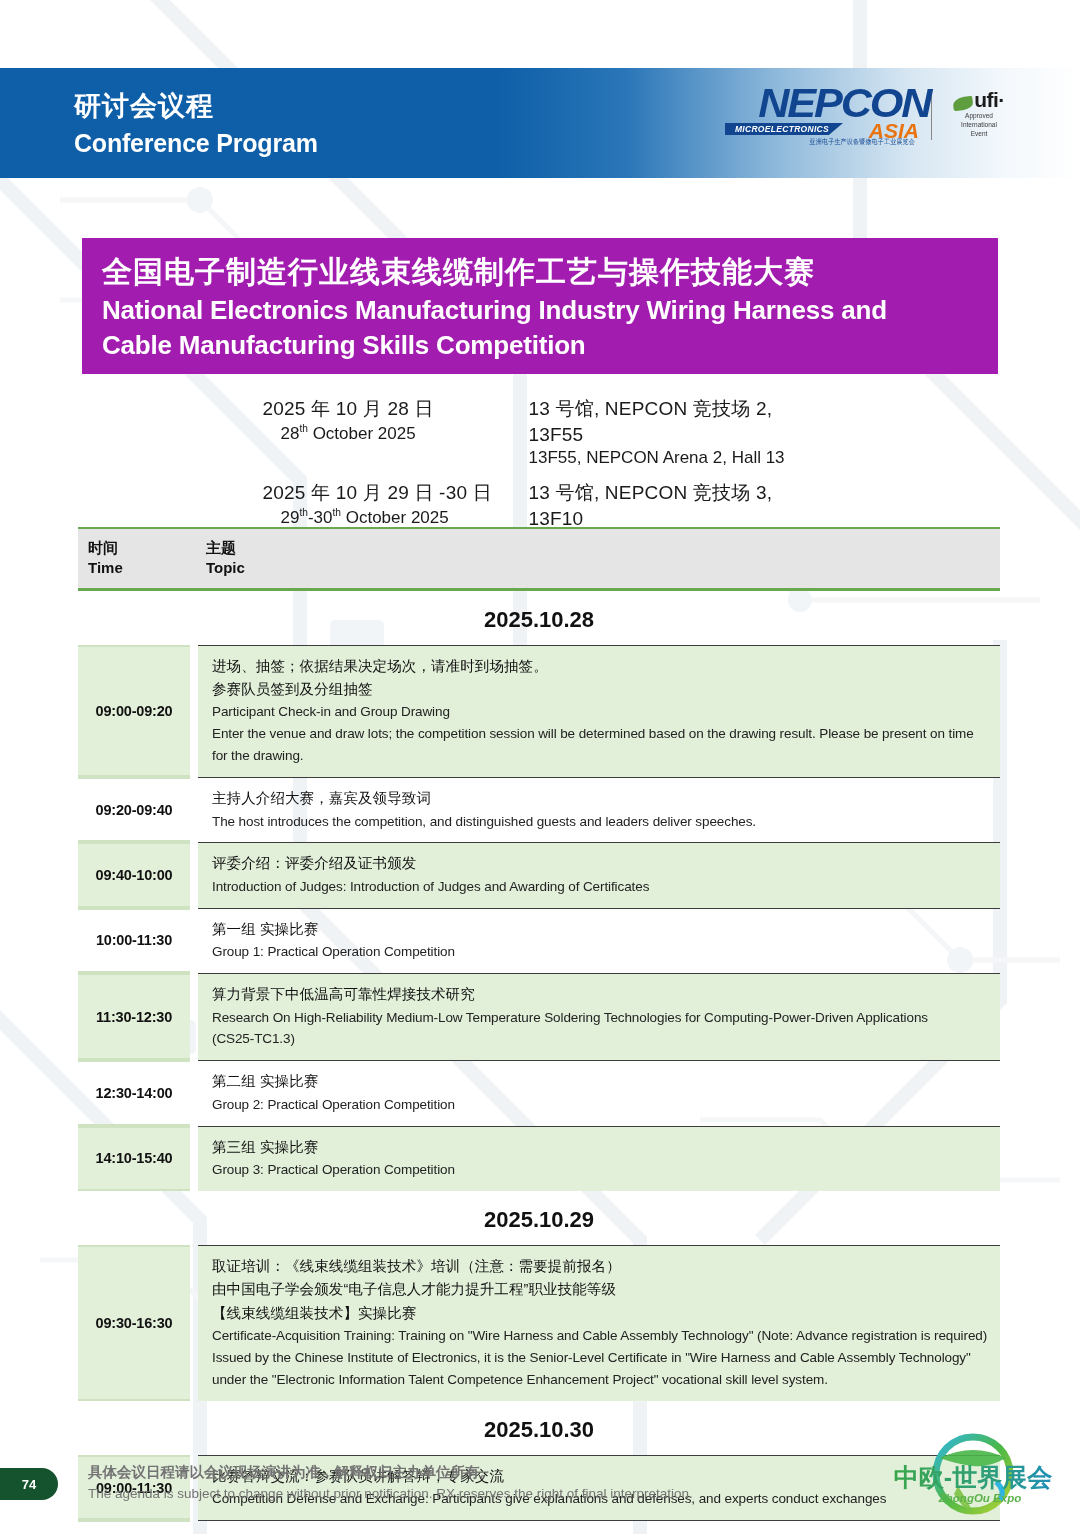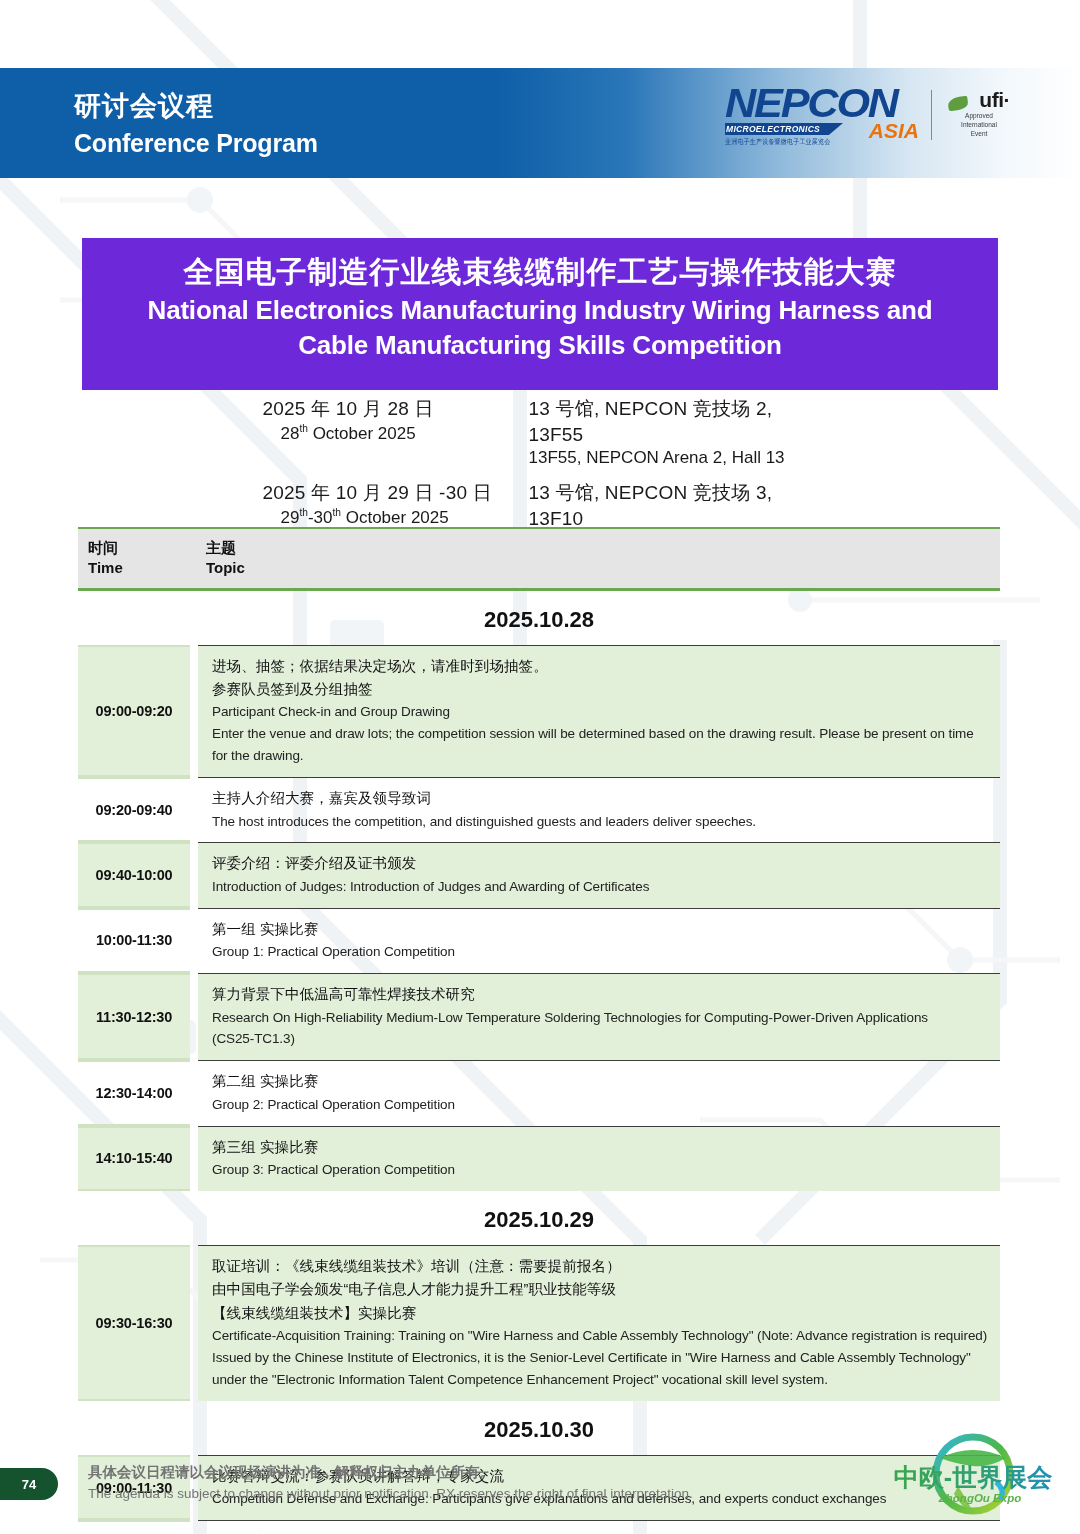--- a/index.html
+++ b/index.html
@@ -55,21 +55,21 @@
 
   
   .nepcon-logo {
     position: absolute;
     right: 70px;
     top: 16px;
     display: flex;
     align-items: center;
     gap: 12px;
   }
-  .nepcon-main { position: relative; width: 190px; }
+  .nepcon-main { position: relative; width: 190px; text-align: right; }
   .nepcon-word {
     font-family: "Liberation Sans", sans-serif;
     font-size: 40px;
     font-weight: bold;
     font-style: italic;
     color: #11458f;
     letter-spacing: -2px;
     line-height: 0.95;
     transform: scaleX(1.08);
     transform-origin: left center;
@@ -102,44 +102,44 @@
     font-style: italic;
     color: #e8730f;
     letter-spacing: 0px;
   }
   .logo-divider {
     width: 1px; height: 50px;
     background: #888;
     margin: 0 4px;
   }
   .ufi-logo { text-align: center; width: 62px; }
-  .ufi-top { display: flex; align-items: flex-end; justify-content: space-between; gap: 1px; }
+  .ufi-top { display: flex; align-items: flex-end; justify-content: center; gap: 1px; }
   .ufi-leaf {
     width: 20px; height: 13px;
     background: #5e9e3e;
     border-radius: 60% 10% 50% 14%;
     transform: rotate(-8deg);
   }
   .ufi-word {
     font-size: 21px; font-weight: bold; color: #1b1b1b;
     letter-spacing: -0.5px; line-height: 0.9;
   }
   .ufi-caption {
     font-size: 6.5px; color: #3a3a3a; line-height: 1.35; margin-top: 2px;
   }
 
   
   .title-block {
     position: absolute;
     left: 82px; top: 238px;
     width: 916px;
-    background: #6d28d9;
+    background: #a21caf;
     color: #ffffff;
-    text-align: center;
-    padding: 14px 20px 28px;
+    text-align: left;
+    padding: 14px 20px 12px;
     z-index: 3;
   }
   .title-cn {
     font-size: 30px;
     font-weight: bold;
     letter-spacing: 1px;
     line-height: 1.32;
   }
   .title-en {
     font-size: 26px;

